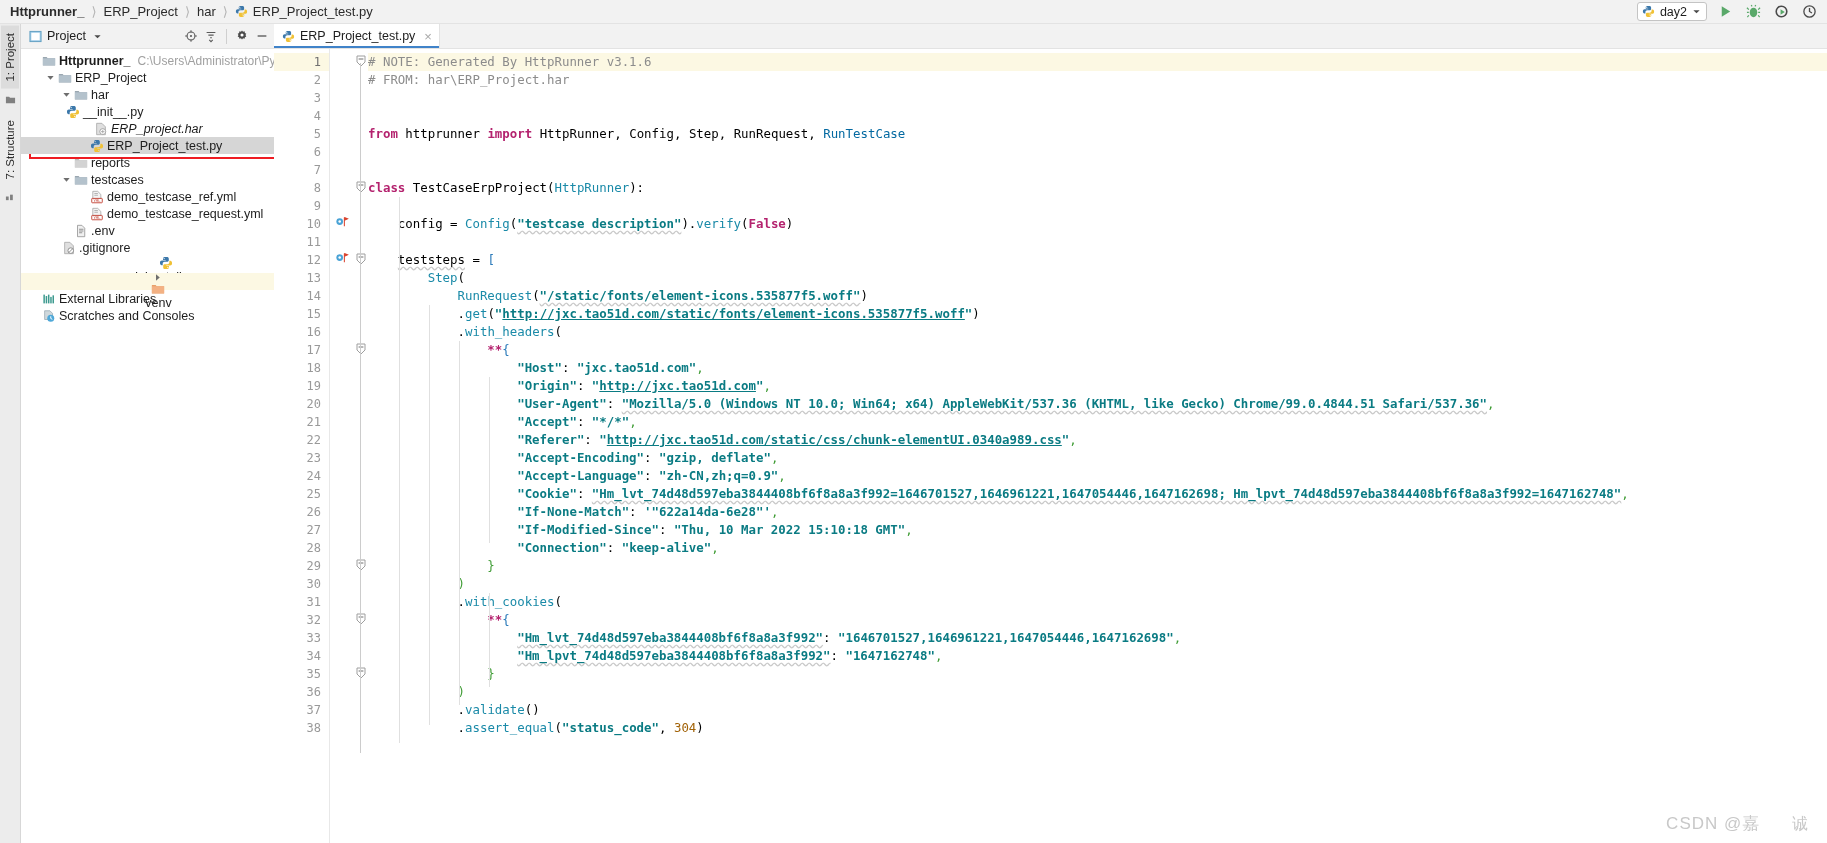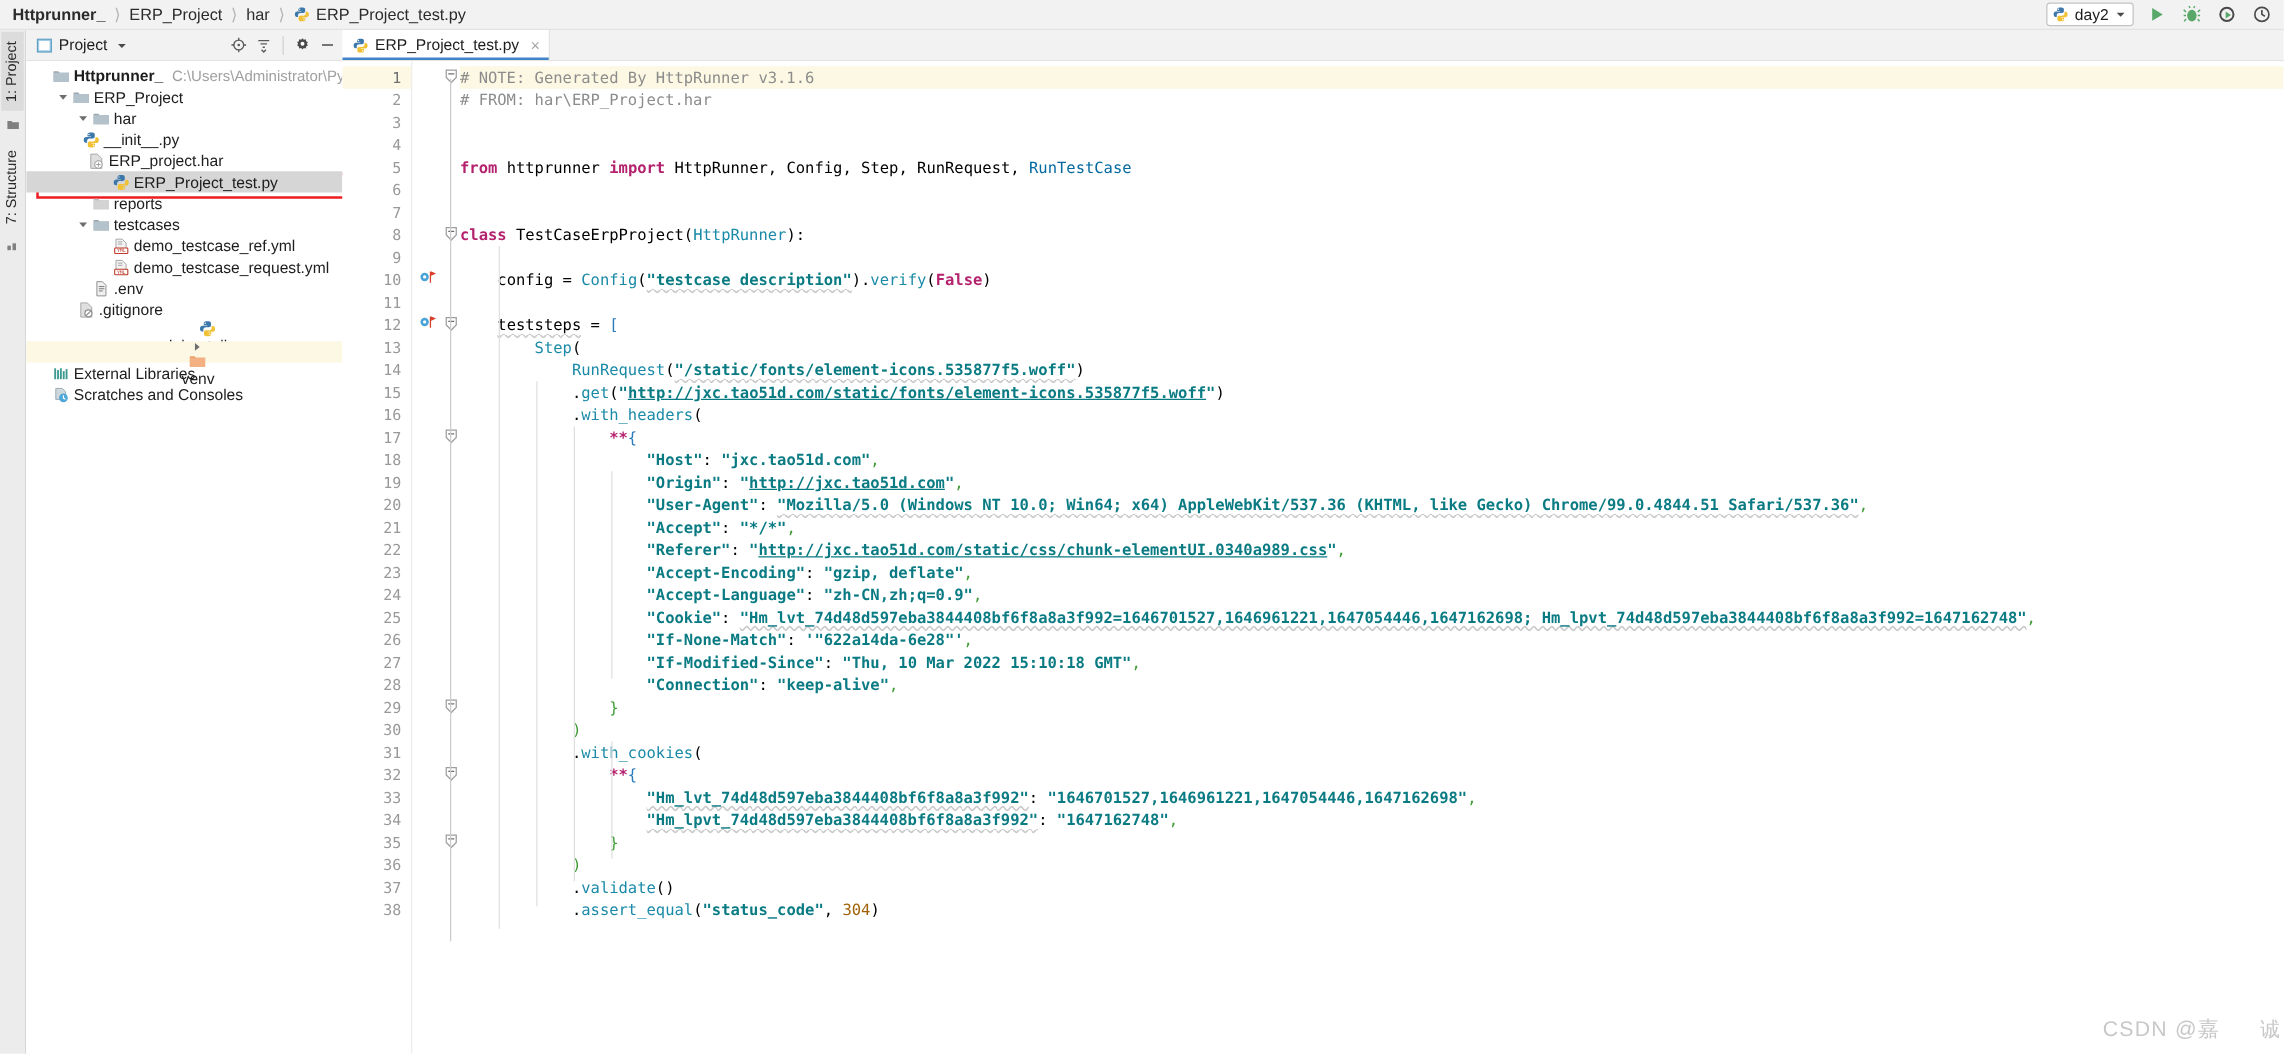--- a/index.html
+++ b/index.html
@@ -131,21 +131,21 @@
   .t-green{ color: #3f9c35; }
   .t-blue { color: #2b7bba; }
   .t-id   { color: #000000; }
   .squig { text-decoration: underline; text-decoration-style: wavy; text-decoration-color: #c9c9c9; text-underline-offset: 2px; }
 
   
   .iguides { position: absolute; top: 0; left: 0; bottom: 0; right: 0; pointer-events: none; }
   .ig { position: absolute; width: 1px; background: #e0e0e0; }
 
   .watermark {
-    position: absolute; right: 2px; bottom: 8px;
+    position: absolute; right: 18px; bottom: 8px;
     font-family: "Liberation Sans", sans-serif;
     font-size: 17px; color: #c8c8c8; letter-spacing: 1px;
   }
   .wm-cn { font-size: 16px; }
 </style>
 </head>
 <body>
 
 <div class="app">
 
@@ -314,21 +314,21 @@
           <div class="row" style="padding-left: 32px;">
             <span class="arrow"></span>
             <span class="ico">
               <svg width="14" height="14" viewBox="0 0 16 16">
                 <path d="M7.6 1.2c-1.6 0-3 .4-3 1.8v1.7h3.1v.5H3.3c-1.3 0-2.2 1-2.2 2.6 0 1.6.7 2.7 2 2.7h1.1V8.8c0-1.3 1-2.2 2.3-2.2h2.8c1.1 0 1.9-.6 1.9-1.7V3c0-1.1-.9-1.8-2.1-1.8H7.6zm-1.7 1c.4 0 .7.3.7.7 0 .4-.3.7-.7.7-.4 0-.7-.3-.7-.7 0-.4.3-.7.7-.7z" fill="#3c78aa"></path>
                 <path d="M8.4 14.8c1.6 0 3-.4 3-1.8v-1.7H8.3v-.5h4.4c1.3 0 2.2-1 2.2-2.6 0-1.6-.7-2.7-2-2.7h-1.1v1.7c0 1.3-1 2.2-2.3 2.2H6.7c-1.1 0-1.9.6-1.9 1.7V13c0 1.1.9 1.8 2.1 1.8h1.5zm1.7-1c-.4 0-.7-.3-.7-.7 0-.4.3-.7.7-.7.4 0 .7.3.7.7 0 .4-.3.7-.7.7z" fill="#f0c135"></path>
               </svg>
             </span>
             <span class="lbl">__init__.py</span>
           </div>
-          <div class="row" style="padding-left: 36px;">
+          <div class="row" style="padding-left: 60px; font-style: italic;">
             <span class="arrow"></span>
             <span class="ico">
               <svg width="14" height="14" viewBox="0 0 16 16">
                 <path d="M3 1.5h6l4 4V14.5H3Z" fill="#dfdfdf" stroke="#9e9e9e" stroke-width=".8"></path>
                 <circle cx="10" cy="11" r="3.4" fill="#ffffff" stroke="#9e9e9e" stroke-width="1"></circle>
                 <path d="M8 11h4M10 9v4" stroke="#9e9e9e" stroke-width=".9"></path>
               </svg>
             </span>
             <span class="lbl">ERP_project.har</span>
           </div>

